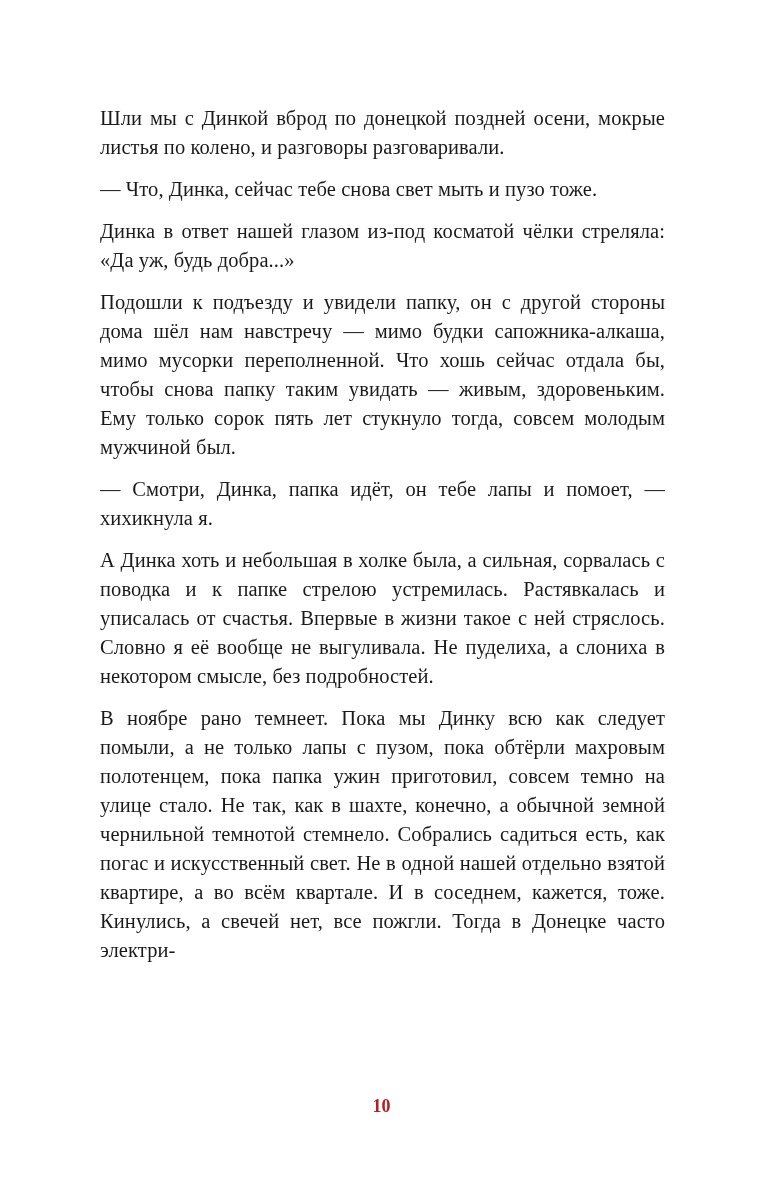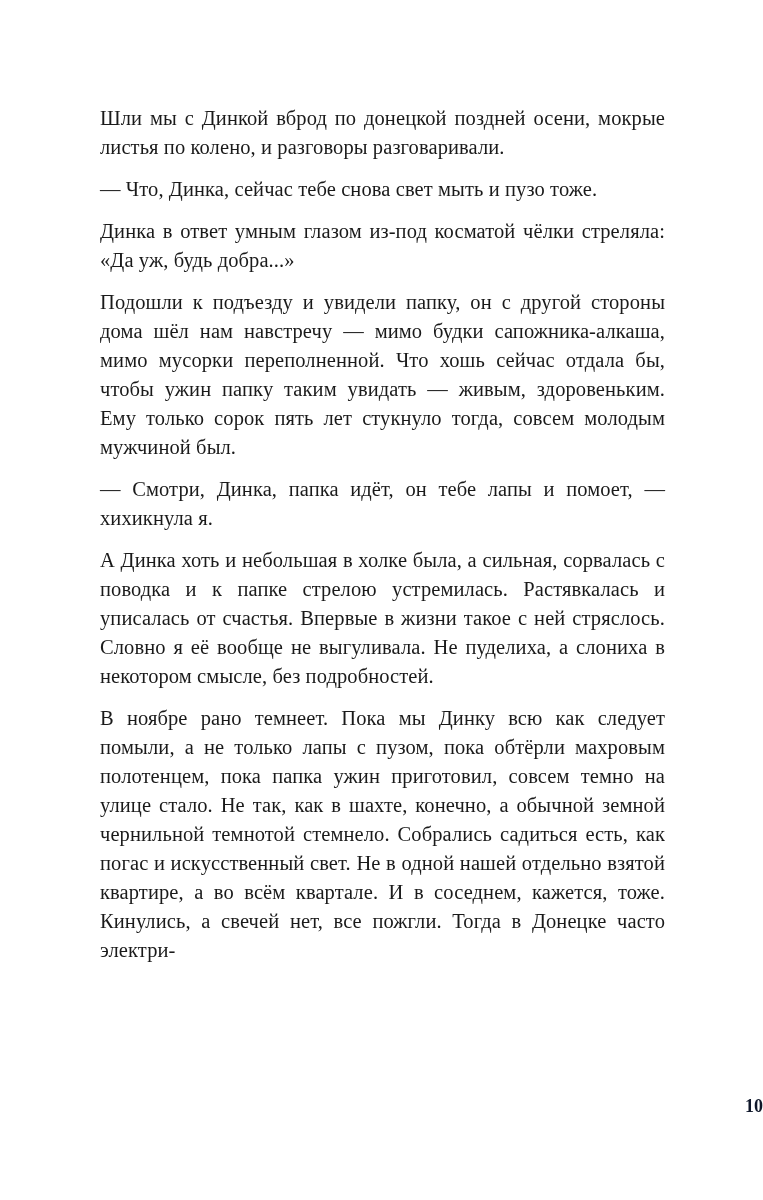--- a/index.html
+++ b/index.html
@@ -32,33 +32,33 @@
     text-justify: inter-word;
     letter-spacing: 0.1px;
     hyphens: auto;
     -webkit-hyphens: auto;
   }
   .page-number {
     position: absolute;
     top: 1096px;
     left: 0;
     width: 763px;
-    text-align: right;
+    text-align: center;
     font-size: 18px;
     font-weight: bold;
-    color: #0f172a;
+    color: #b91c1c;
   }
 </style>
 </head>
 <body>
 
 <div class="page">
   <div class="text-block">
     <p>Шли мы с Динкой вброд по донецкой поздней осени, мокрые листья по колено, и разговоры разговаривали.</p>
     <p>— Что, Динка, сейчас тебе снова свет мыть и пузо тоже.</p>
-    <p>Динка в ответ умным глазом из-под косматой чёлки стреляла: «Да уж, будь добра...»</p>
-    <p>Подошли к подъезду и увидели папку, он с другой стороны дома шёл нам навстречу — мимо будки сапожника-алкаша, мимо мусорки переполненной. Что хошь сейчас отдала бы, чтобы ужин папку таким увидать — живым, здоровеньким. Ему только сорок пять лет стукнуло тогда, совсем молодым мужчиной был.</p>
+    <p>Динка в ответ нашей глазом из-под косматой чёлки стреляла: «Да уж, будь добра...»</p>
+    <p>Подошли к подъезду и увидели папку, он с другой стороны дома шёл нам навстречу — мимо будки сапожника-алкаша, мимо мусорки переполненной. Что хошь сейчас отдала бы, чтобы снова папку таким увидать — живым, здоровеньким. Ему только сорок пять лет стукнуло тогда, совсем молодым мужчиной был.</p>
     <p>— Смотри, Динка, папка идёт, он тебе лапы и помоет, — хихикнула я.</p>
     <p>А Динка хоть и небольшая в холке была, а сильная, сорвалась с поводка и к папке стрелою устремилась. Растявкалась и уписалась от счастья. Впервые в жизни такое с ней стряслось. Словно я её вообще не выгуливала. Не пуделиха, а слониха в некотором смысле, без подробностей.</p>
     <p>В ноябре рано темнеет. Пока мы Динку всю как следует помыли, а не только лапы с пузом, пока обтёрли махровым полотенцем, пока папка ужин приготовил, совсем темно на улице стало. Не так, как в шахте, конечно, а обычной земной чернильной темнотой стемнело. Собрались садиться есть, как погас и искусственный свет. Не в одной нашей отдельно взятой квартире, а во всём квартале. И в соседнем, кажется, тоже. Кинулись, а свечей нет, все пожгли. Тогда в Донецке часто электри-</p>
   </div>
   <div class="page-number">10</div>
 </div>
 
 </body></html>

